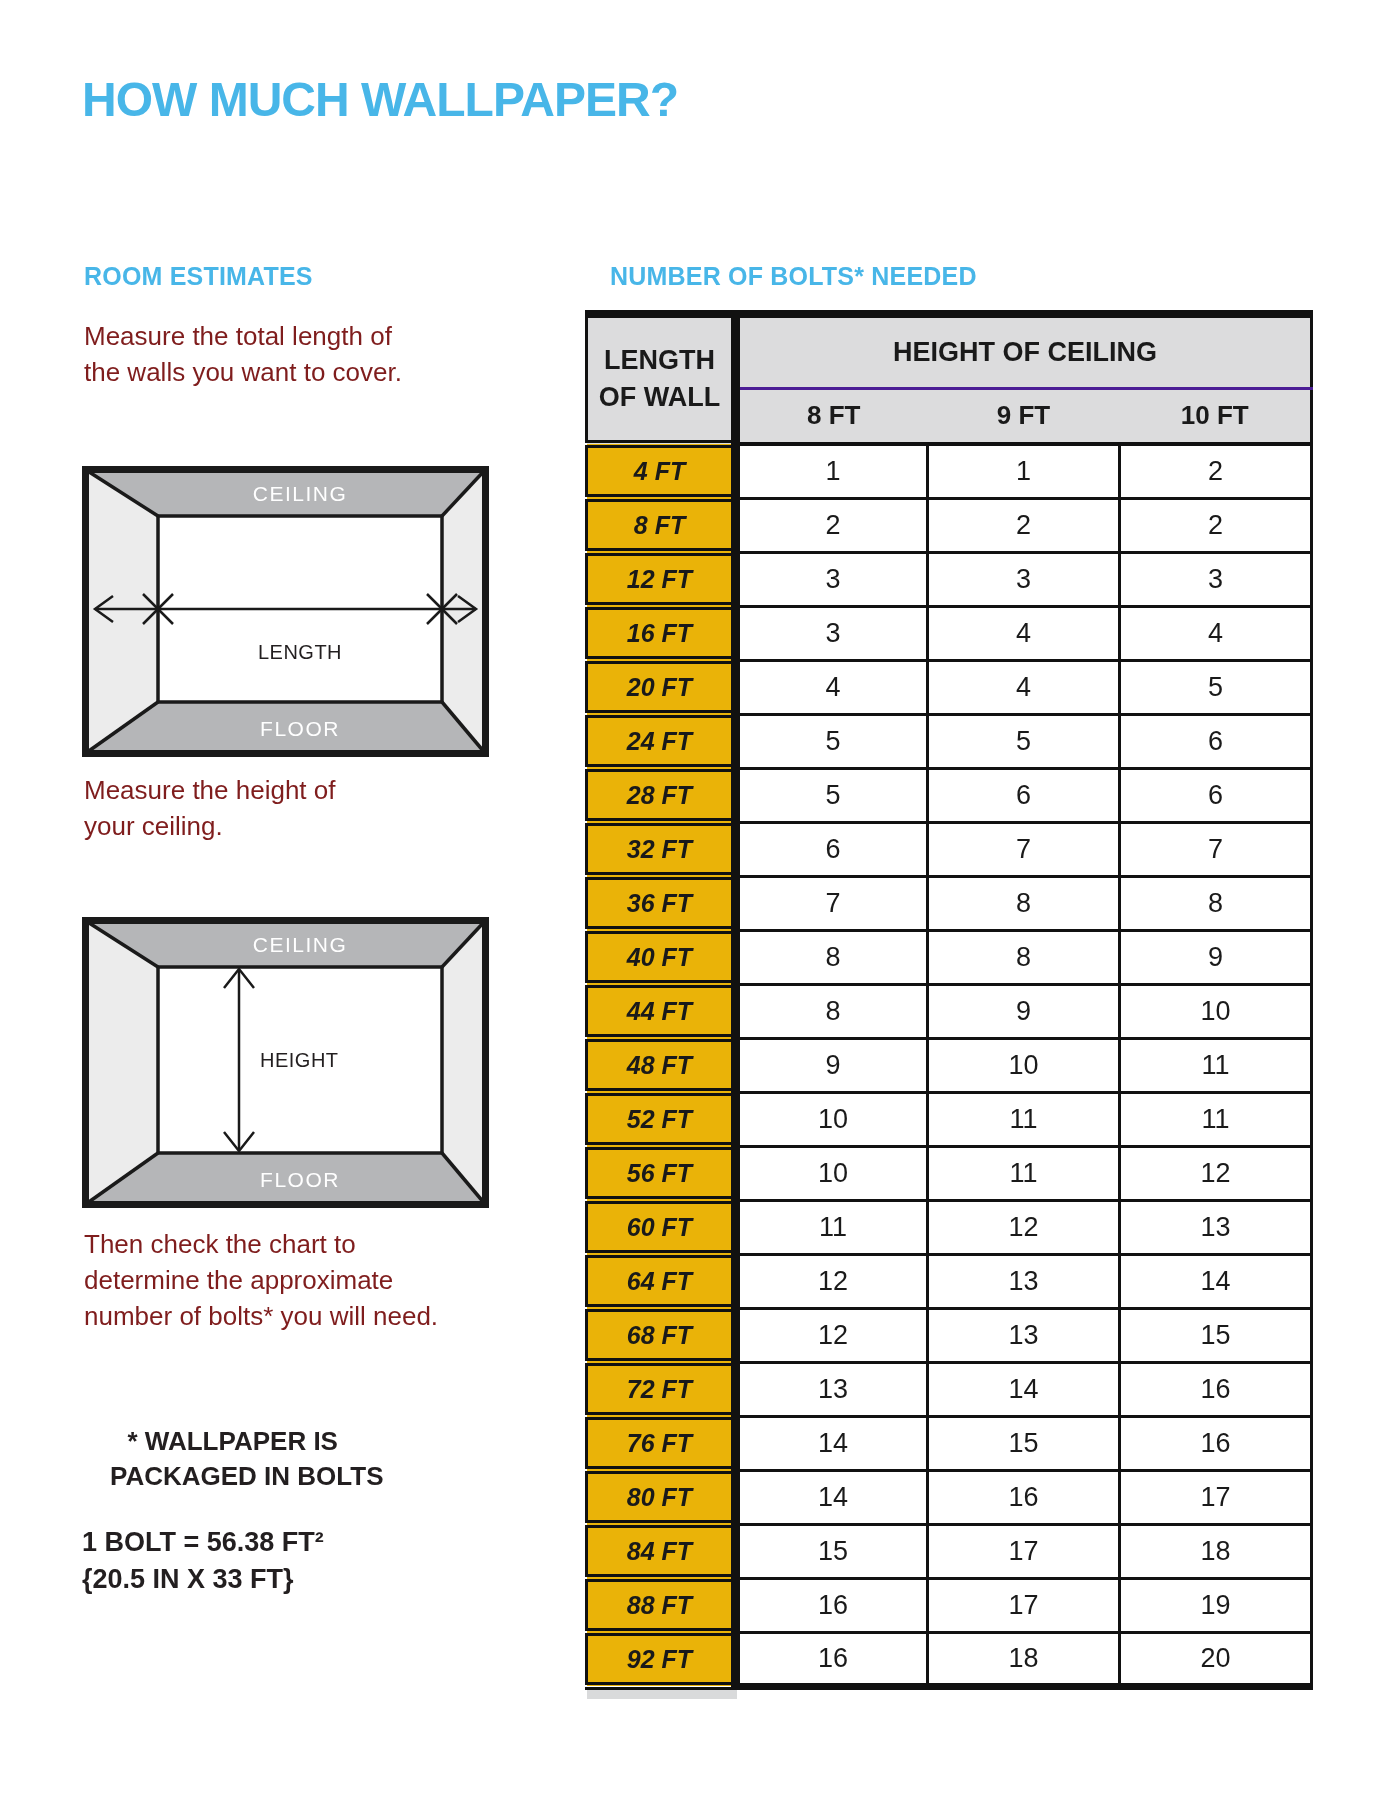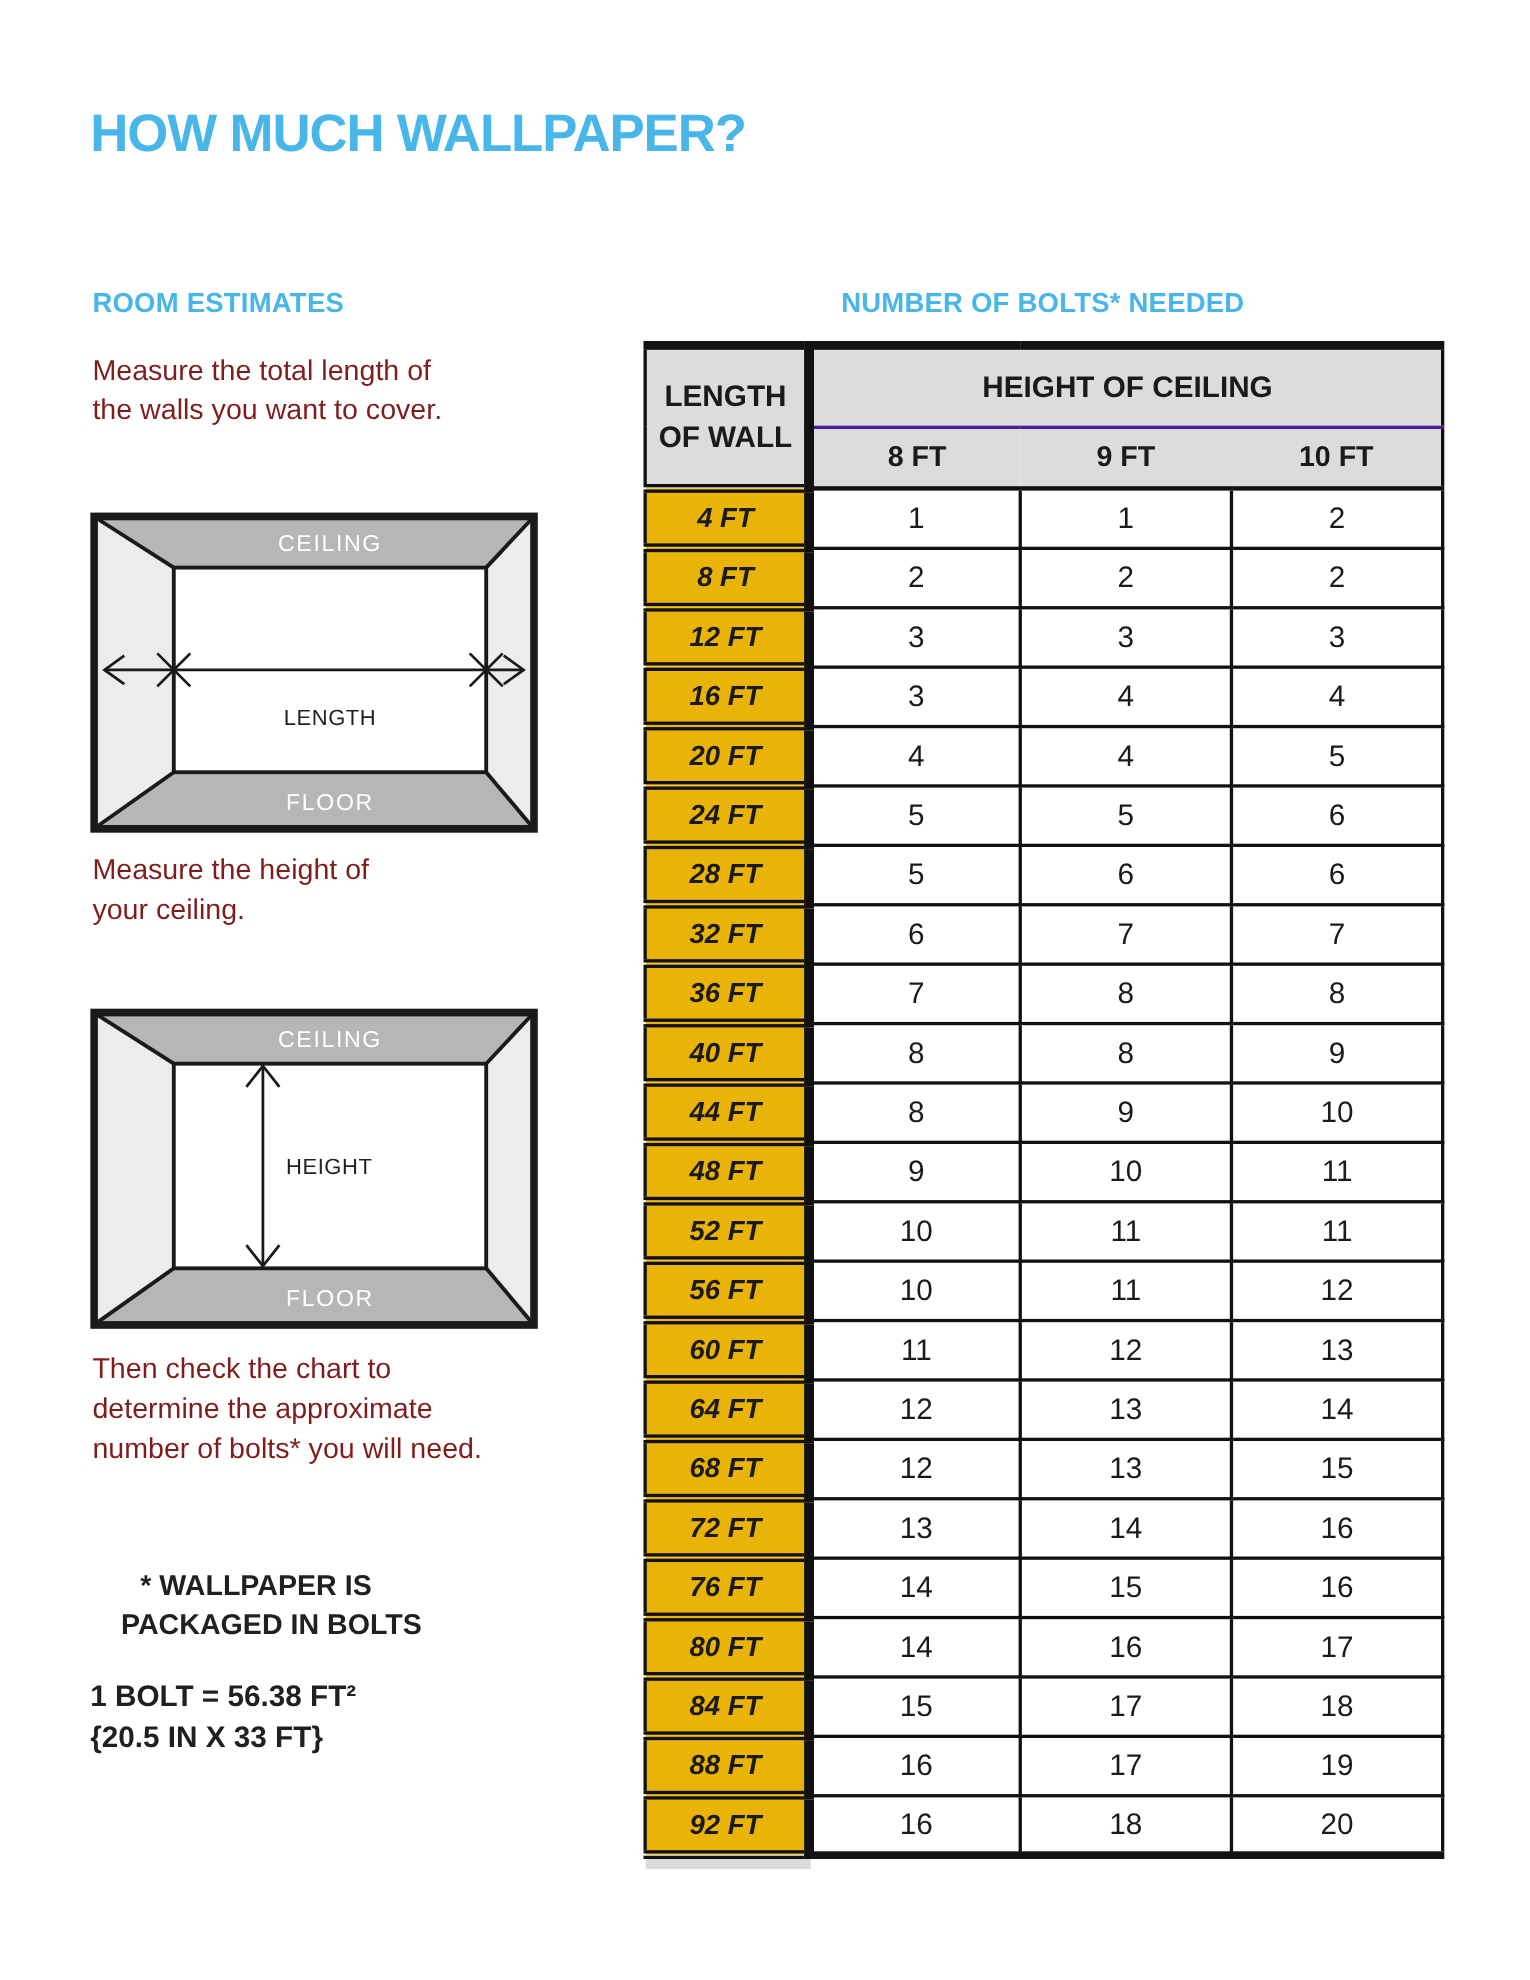--- a/index.html
+++ b/index.html
@@ -1,21 +1,21 @@
 <!DOCTYPE html>
 <html><head>
 <meta charset="utf-8">
 <style>
   * { margin:0; padding:0; box-sizing:border-box; }
   html,body { background:#ffffff; }
   body { font-family:"Liberation Sans","DejaVu Sans",sans-serif; color:#231f20; }
   .page { position:relative; width:1391px; height:1800px; background:#fff; overflow:hidden; }
 
   .title { position:absolute; left:82px; top:72px; font-size:48px; font-weight:bold;
-           color:#48b6e8; letter-spacing:-1px;margin-top:22px; }
+           color:#48b6e8; letter-spacing:-1px; }
 
   .section-heading { font-size:25px; font-weight:bold; color:#48b6e8; letter-spacing:0.2px; }
   .lc-heading { position:absolute; left:84px; top:262px; }
 
   .para { position:absolute; left:84px; font-size:26px; line-height:36px;
           white-space:pre-line; color:#7f1d1d; }
   .para1 { top:318px; }
   .para2 { top:772px; }
   .para3 { top:1226px; }
 
@@ -26,21 +26,21 @@
 
   .diagram { position:absolute; left:82px; width:407px; height:347px; }
   .diagram1 { top:438px; }
   .diagram2 { top:889px; }
   .diagram svg { width:100%; height:100%; display:block; }
   .diag-room-label { font-size:21px; letter-spacing:1.5px; fill:#ffffff;
                      font-family:"Liberation Sans","DejaVu Sans",sans-serif; }
   .diag-measure-label { font-size:20px; letter-spacing:0.5px; fill:#231f20;
                         font-family:"Liberation Sans","DejaVu Sans",sans-serif; }
 
-  .table-heading { position:absolute; left:585px; top:262px; width:726px; text-align:center; }
+  .table-heading { position:absolute; left:610px; top:262px; width:726px; text-align:left; }
 
   .bolt-table-wrap { position:absolute; left:585px; top:310px; width:726px; }
   table.bolt-table { border-collapse:collapse; table-layout:fixed; width:726px;
                      border-top:8px solid #111; border-bottom:7px solid #111;
                      border-left:3px solid #111; border-right:3px solid #111; }
   .bolt-table col.c-length { width:149px; }
   .bolt-table col.c-data { width:192px; }
   .bolt-table th, .bolt-table td { text-align:center; vertical-align:middle; color:#1a1a1a; }
   th.corner { background:#dcdcdd; font-size:27px; font-weight:bold; line-height:37px;
               white-space:pre-line; border-right:9px solid #111; border-bottom:4px solid #111; }

